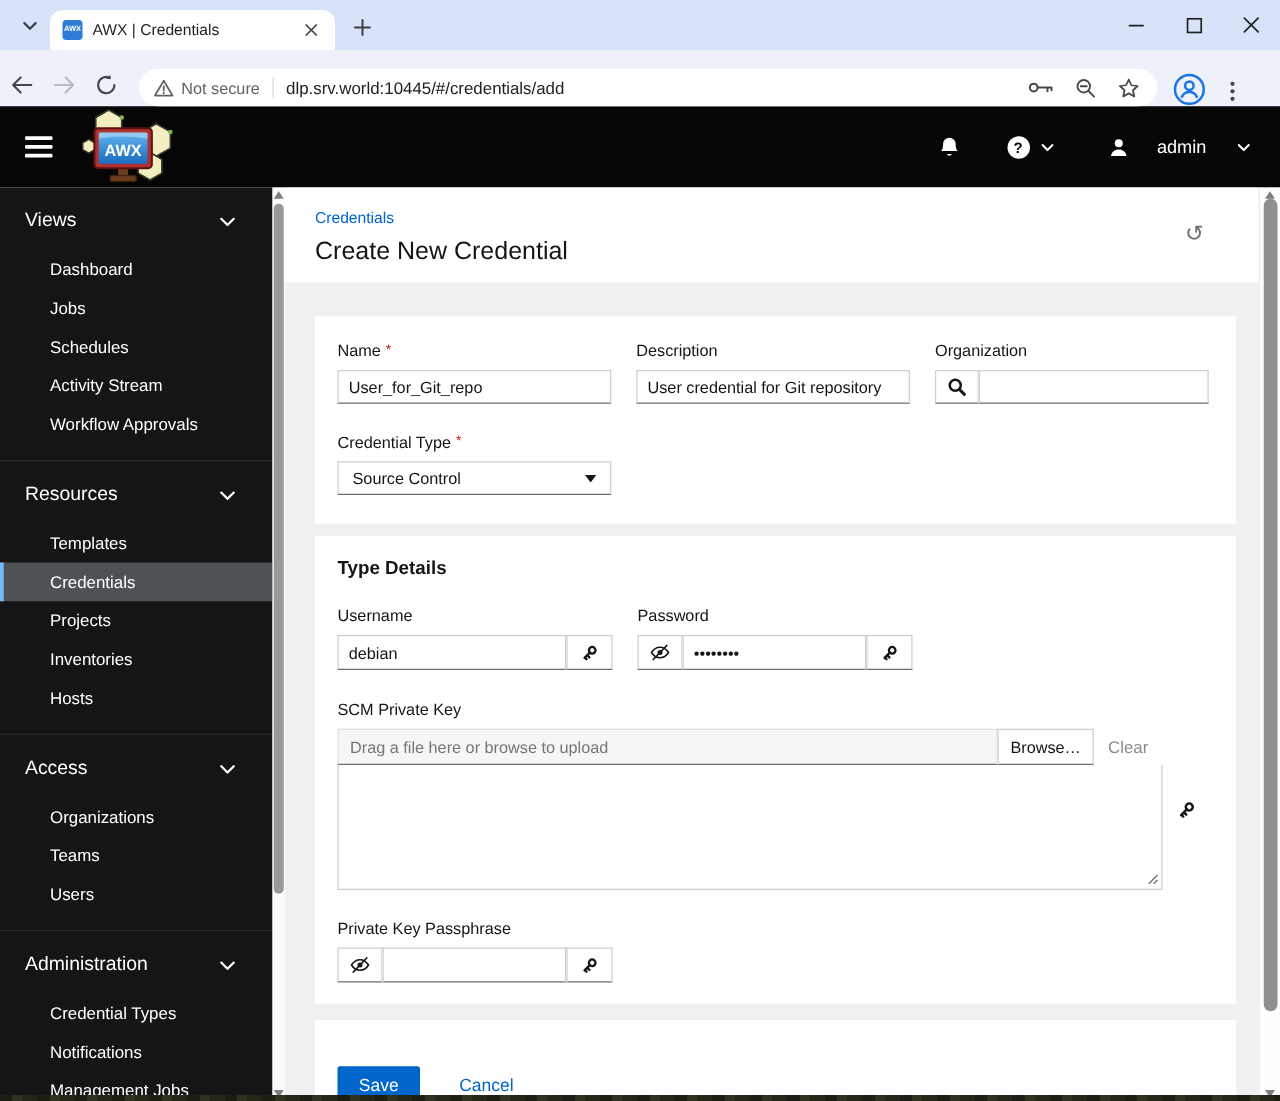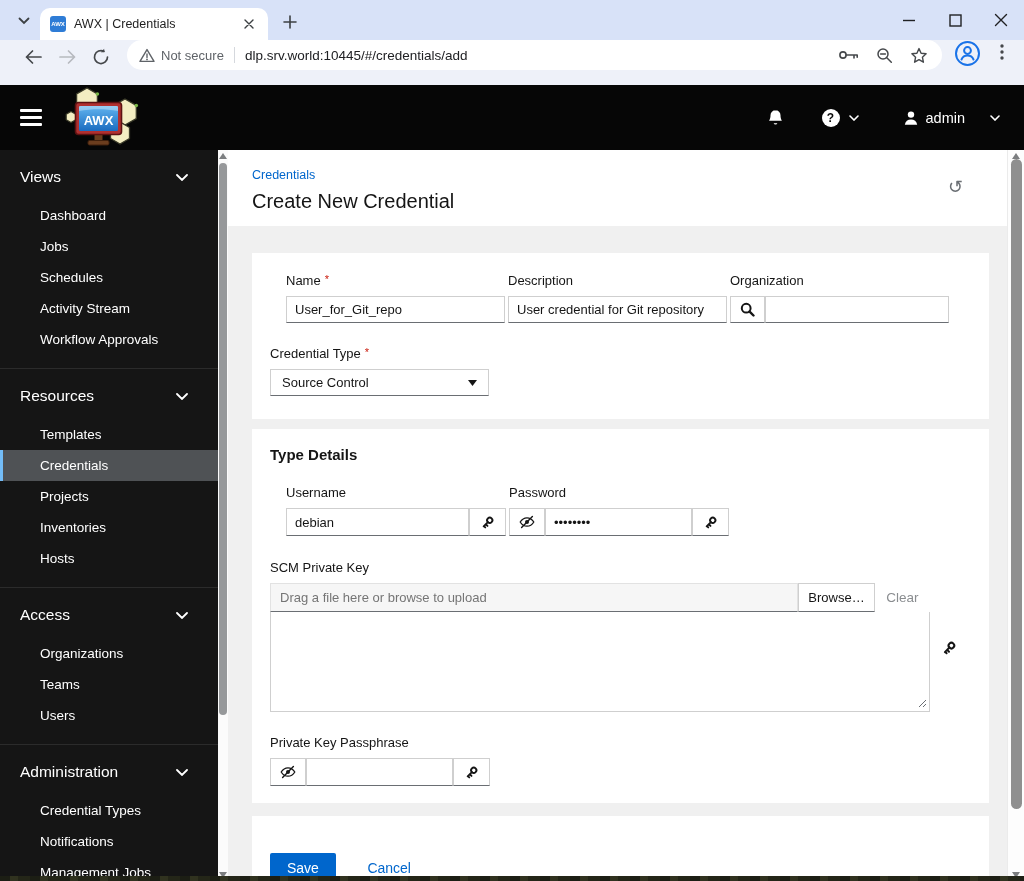--- a/index.html
+++ b/index.html
@@ -21,21 +21,21 @@
     font-size:6px; font-weight:bold; display:flex; align-items:center; justify-content:center; flex:none; }
   .tab-title { font-size:12.5px; color:#1f1f1f; margin-left:8px; flex:1; white-space:nowrap;
     overflow:hidden; }
   .tab-close { width:18px; height:18px; display:flex; align-items:center; justify-content:center; flex:none; }
   .newtab { position:absolute; left:276px; top:8px; width:28px; height:28px; display:flex;
     align-items:center; justify-content:center; }
   .wincontrols { position:absolute; right:0; top:0; height:40px; display:flex; }
   .winbtn { width:46px; height:40px; display:flex; align-items:center; justify-content:center; }
 
   
-  .toolbar { height:45px; background:#eef1f9; display:flex; align-items:flex-start; padding:0 10px 0 16px; }
+  .toolbar { height:45px; background:#eef1f9; display:flex; align-items:flex-end; padding:0 10px 0 0; }
   .navbtn { width:34px; height:34px; display:flex; align-items:center; justify-content:center; flex:none; }
   .urlbar { width:815px; height:30px; background:#fff; border-radius:15px; margin-left:9px;
     display:flex; align-items:center; padding:0 14px 0 12px; flex:none; }
   .sec-label { font-size:13px; color:#5f6368; margin-left:6px; white-space:nowrap; }
   .url-div { width:1px; height:16px; background:#d5d8dd; margin:0 10px; }
   .url-text { font-size:13.5px; color:#202124; flex:1; white-space:nowrap; overflow:hidden; }
   .url-icons { display:flex; align-items:center; gap:17px; }
   .avatar { width:27px; height:27px; margin-left:12px; flex:none; }
   .kebab { width:24px; height:24px; margin-left:9px; display:flex; align-items:center; justify-content:center; flex:none; }
 
@@ -44,21 +44,21 @@
   .hamburger { width:22px; height:17px; display:flex; flex-direction:column; justify-content:space-between; }
   .hamburger i { display:block; height:3px; background:#fff; border-radius:1px; }
   .logo { margin-left:20px; height:62px; display:flex; align-items:center; }
   .hdr-right { margin-left:auto; display:flex; align-items:center; }
   .bell { display:flex; margin-right:38px; }
   .helpgrp { display:flex; align-items:center; margin-right:44px; }
   .help-circle { width:18px; height:18px; border-radius:50%; background:#fff; color:#0a0a0a;
     font-size:12px; font-weight:bold; display:flex; align-items:center; justify-content:center; }
   .caret { margin-left:9px; display:flex; }
   .usergrp { display:flex; align-items:center; }
-  .username-txt { color:#fff; font-size:14.5px; margin:0 16px 0 7px; }
+  .username-txt { color:#fff; font-size:14.5px; margin:0 16px 0 23px; }
 
   
   .appbody { display:flex; height:731px;justify-content:space-between; }
   .sidebar { width:218px; background:#151515; flex:none; overflow:hidden; }
   .nav-group { padding-top:16px; }
   .nav-group + .nav-group { border-top:1px solid #2b2b2b; margin-top:13px; }
   .nav-group-header { display:flex; align-items:center; justify-content:space-between;
     padding:2px 30px 4px 20px; }
   .nav-group-title { color:#fff; font-size:15.5px; }
   .nav-items { list-style:none; margin:10px 0 0 0; padding:0; }
@@ -83,21 +83,21 @@
   .pagehead { background:#fff; height:76px; padding:15px 24px 0 24px; position:relative; }
   .breadcrumb { font-size:12.5px; color:#0066cc; cursor:pointer; display:inline-block; }
   .pagetitle { font-size:20px; font-weight:500; color:#151515; margin-top:7px; }
   .history-ic { position:absolute; right:44px; top:28px; font-size:18px; color:#6a6e73; line-height:1; }
 
   .card { background:#fff; margin:0 18px 0 24px; }
   .card1 { margin-top:27px; padding:20px 18px 23px 18px; }
   .card2 { margin-top:10px; padding:11px 18px 17px 18px; }
   .card3 { margin-top:13px; padding:37px 18px 11px 18px; }
 
-  .frow { display:flex; gap:3px;margin-left:16px; }
+  .frow { display:flex; gap:20px; }
   .fgroup { width:219px; }
   .flabel { font-size:13px; color:#151515; margin-bottom:8px; }
   .req { color:#c9190b; font-size:11px; margin-left:4px; vertical-align:2px; }
   .pf-input { width:100%; height:27px; border:1px solid #cfcfcf; border-bottom-color:#6a6e73;
     background:#fff; font-size:13px; color:#151515; padding:0 8px;
     font-family:"Liberation Sans", sans-serif; outline:none; }
   .pf-input::placeholder { color:#6a6e73; }
   .orgrow { display:flex; }
   .icon-btn { height:27px; border:1px solid #cfcfcf; border-bottom-color:#6a6e73; background:#fff;
     display:flex; align-items:center; justify-content:center; flex:none; cursor:pointer; }

